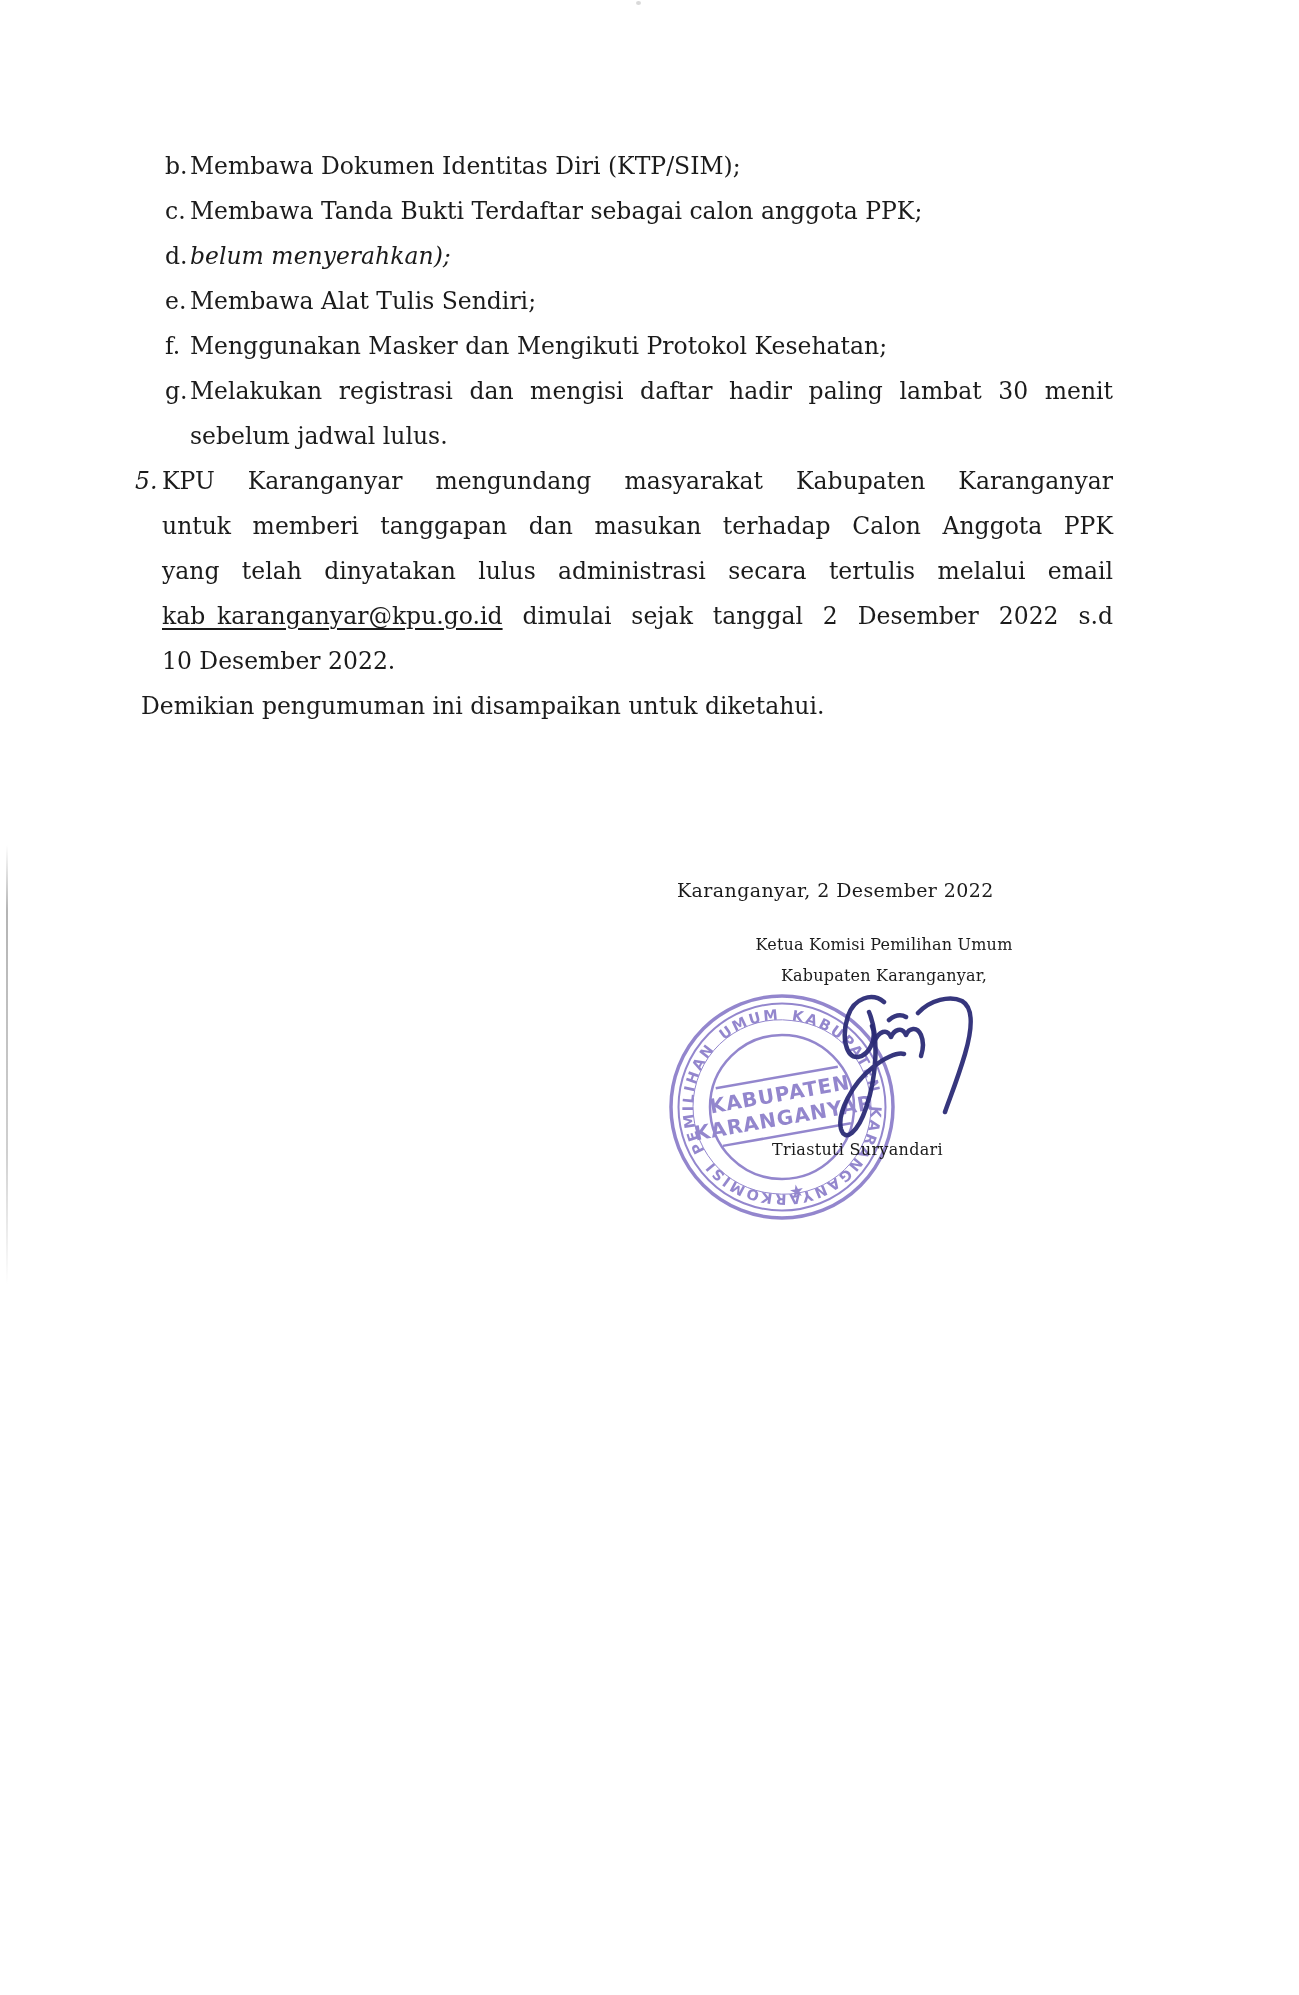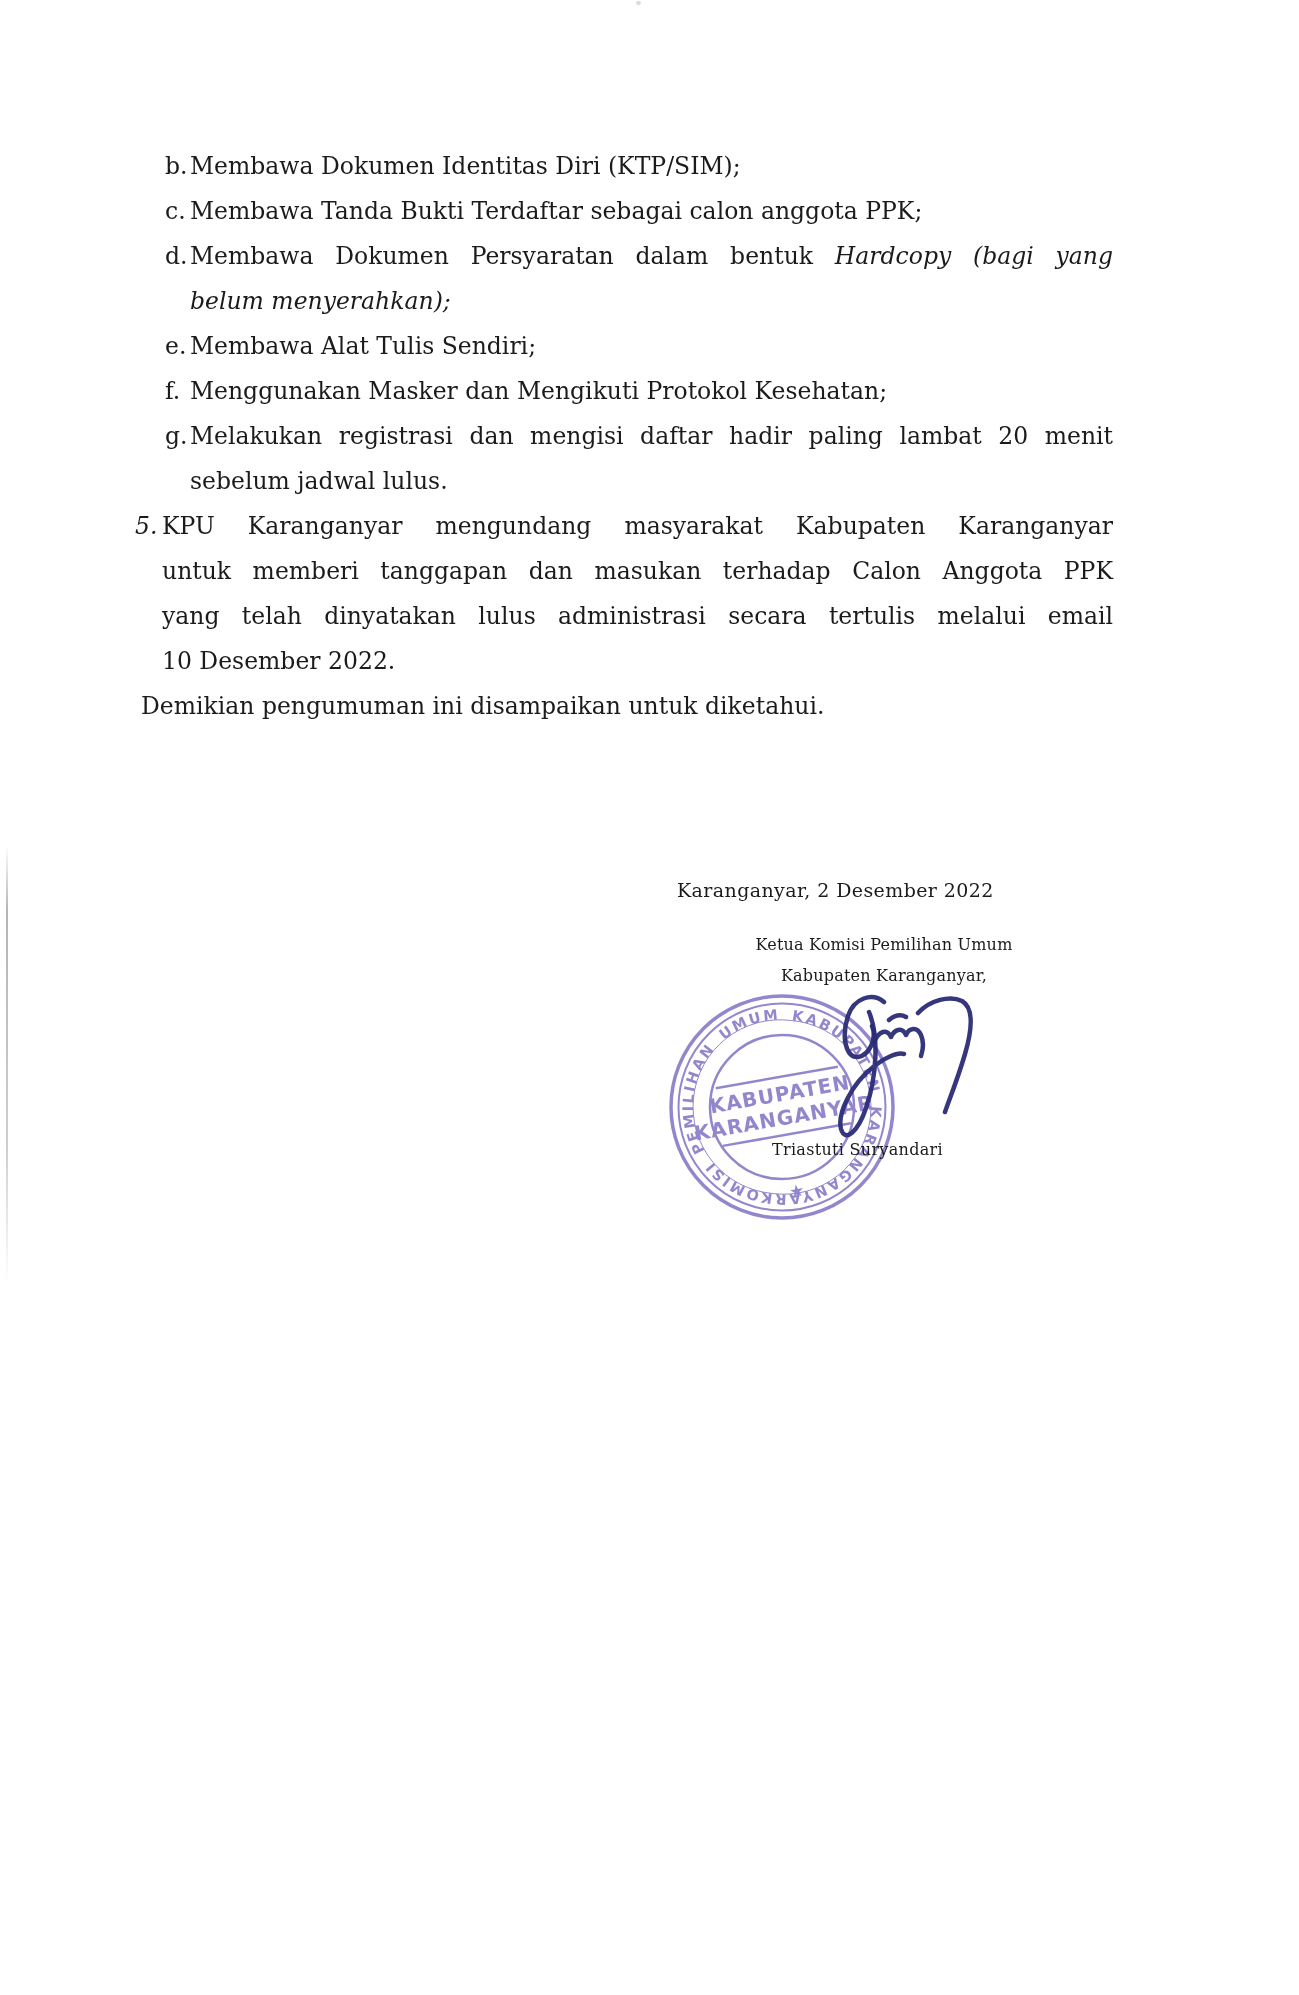--- a/index.html
+++ b/index.html
@@ -65,21 +65,20 @@
     <div class="li lettered">
       <span class="marker">c.</span>
       <div class="txt">
         <div class="lline"><span>Membawa Tanda Bukti Terdaftar sebagai calon anggota PPK;</span></div>
       </div>
     </div>
 
     <div class="li lettered">
       <span class="marker">d.</span>
       <div class="txt">
-        <div class="jline"><span>Membawa Dokumen Persyaratan dalam bentuk </span><span class="em">Hardcopy (bagi yang</span></div>
         <div class="lline"><span class="em">belum menyerahkan);</span></div>
       </div>
     </div>
 
     <div class="li lettered">
       <span class="marker">e.</span>
       <div class="txt">
         <div class="lline"><span>Membawa Alat Tulis Sendiri;</span></div>
       </div>
     </div>
@@ -87,31 +86,32 @@
     <div class="li lettered">
       <span class="marker">f.</span>
       <div class="txt">
         <div class="lline"><span>Menggunakan Masker dan Mengikuti Protokol Kesehatan;</span></div>
       </div>
     </div>
 
     <div class="li lettered">
       <span class="marker">g.</span>
       <div class="txt">
-        <div class="jline"><span>Melakukan registrasi dan mengisi daftar hadir paling lambat 20 menit</span></div>
+        <div class="jline"><span>Melakukan registrasi dan mengisi daftar hadir paling lambat 30 menit</span></div>
         <div class="lline"><span>sebelum jadwal lulus.</span></div>
       </div>
     </div>
 
     <div class="li num5">
       <span class="marker">5.</span>
       <div class="txt">
         <div class="jline"><span>KPU Karanganyar mengundang masyarakat Kabupaten Karanganyar</span></div>
         <div class="jline"><span>untuk memberi tanggapan dan masukan terhadap Calon Anggota PPK</span></div>
         <div class="jline"><span>yang telah dinyatakan lulus administrasi secara tertulis melalui email</span></div>
+        <div class="jline"><span class="email">kab_karanganyar@kpu.go.id</span><span> dimulai sejak tanggal 2 Desember 2022 s.d</span></div>
         <div class="lline"><span>10 Desember 2022.</span></div>
       </div>
     </div>
 
     <div class="closing lline">
       <span>Demikian pengumuman ini disampaikan untuk diketahui.</span>
     </div>
   </div>
 
   <div class="place-date">Karanganyar, 2 Desember 2022</div>

